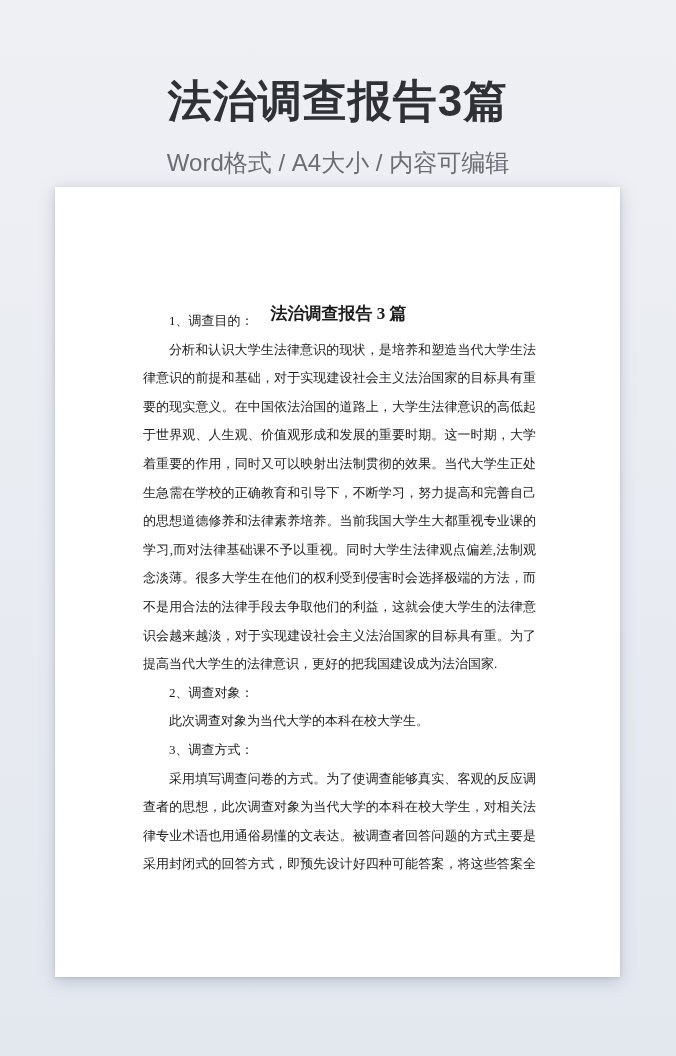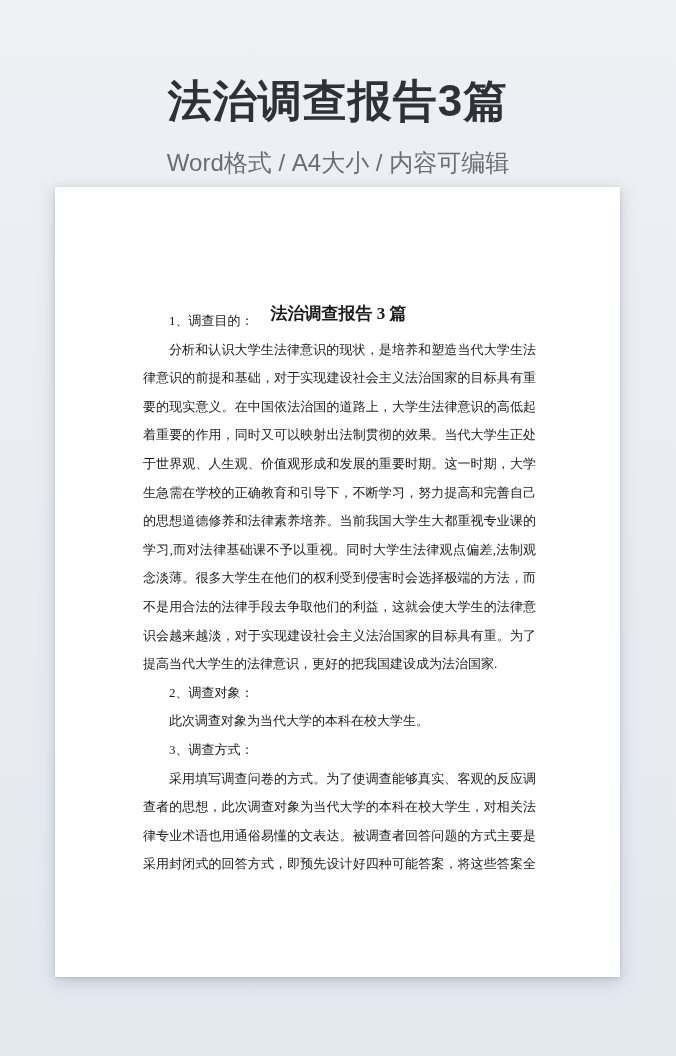--- a/index.html
+++ b/index.html
@@ -89,22 +89,22 @@
 </header>
 
 <section class="doc-page">
   <div class="doc-title">法治调查报告 3 篇</div>
   <div class="doc-body">
 
   <div class="doc-line indent">1、调查目的：</div>
       <div class="doc-line indent justify">分析和认识大学生法律意识的现状，是培养和塑造当代大学生法</div>
       <div class="doc-line justify">律意识的前提和基础，对于实现建设社会主义法治国家的目标具有重</div>
       <div class="doc-line justify">要的现实意义。在中国依法治国的道路上，大学生法律意识的高低起</div>
+      <div class="doc-line justify">于世界观、人生观、价值观形成和发展的重要时期。这一时期，大学</div>
       <div class="doc-line justify">着重要的作用，同时又可以映射出法制贯彻的效果。当代大学生正处</div>
-      <div class="doc-line justify">于世界观、人生观、价值观形成和发展的重要时期。这一时期，大学</div>
       <div class="doc-line justify">生急需在学校的正确教育和引导下，不断学习，努力提高和完善自己</div>
       <div class="doc-line justify">的思想道德修养和法律素养培养。当前我国大学生大都重视专业课的</div>
       <div class="doc-line justify">学习,而对法律基础课不予以重视。同时大学生法律观点偏差,法制观</div>
       <div class="doc-line justify">念淡薄。很多大学生在他们的权利受到侵害时会选择极端的方法，而</div>
       <div class="doc-line justify">不是用合法的法律手段去争取他们的利益，这就会使大学生的法律意</div>
       <div class="doc-line justify">识会越来越淡，对于实现建设社会主义法治国家的目标具有重。为了</div>
       <div class="doc-line">提高当代大学生的法律意识，更好的把我国建设成为法治国家.</div>
       <div class="doc-line indent">2、调查对象：</div>
       <div class="doc-line indent">此次调查对象为当代大学的本科在校大学生。</div>
       <div class="doc-line indent">3、调查方式：</div>

